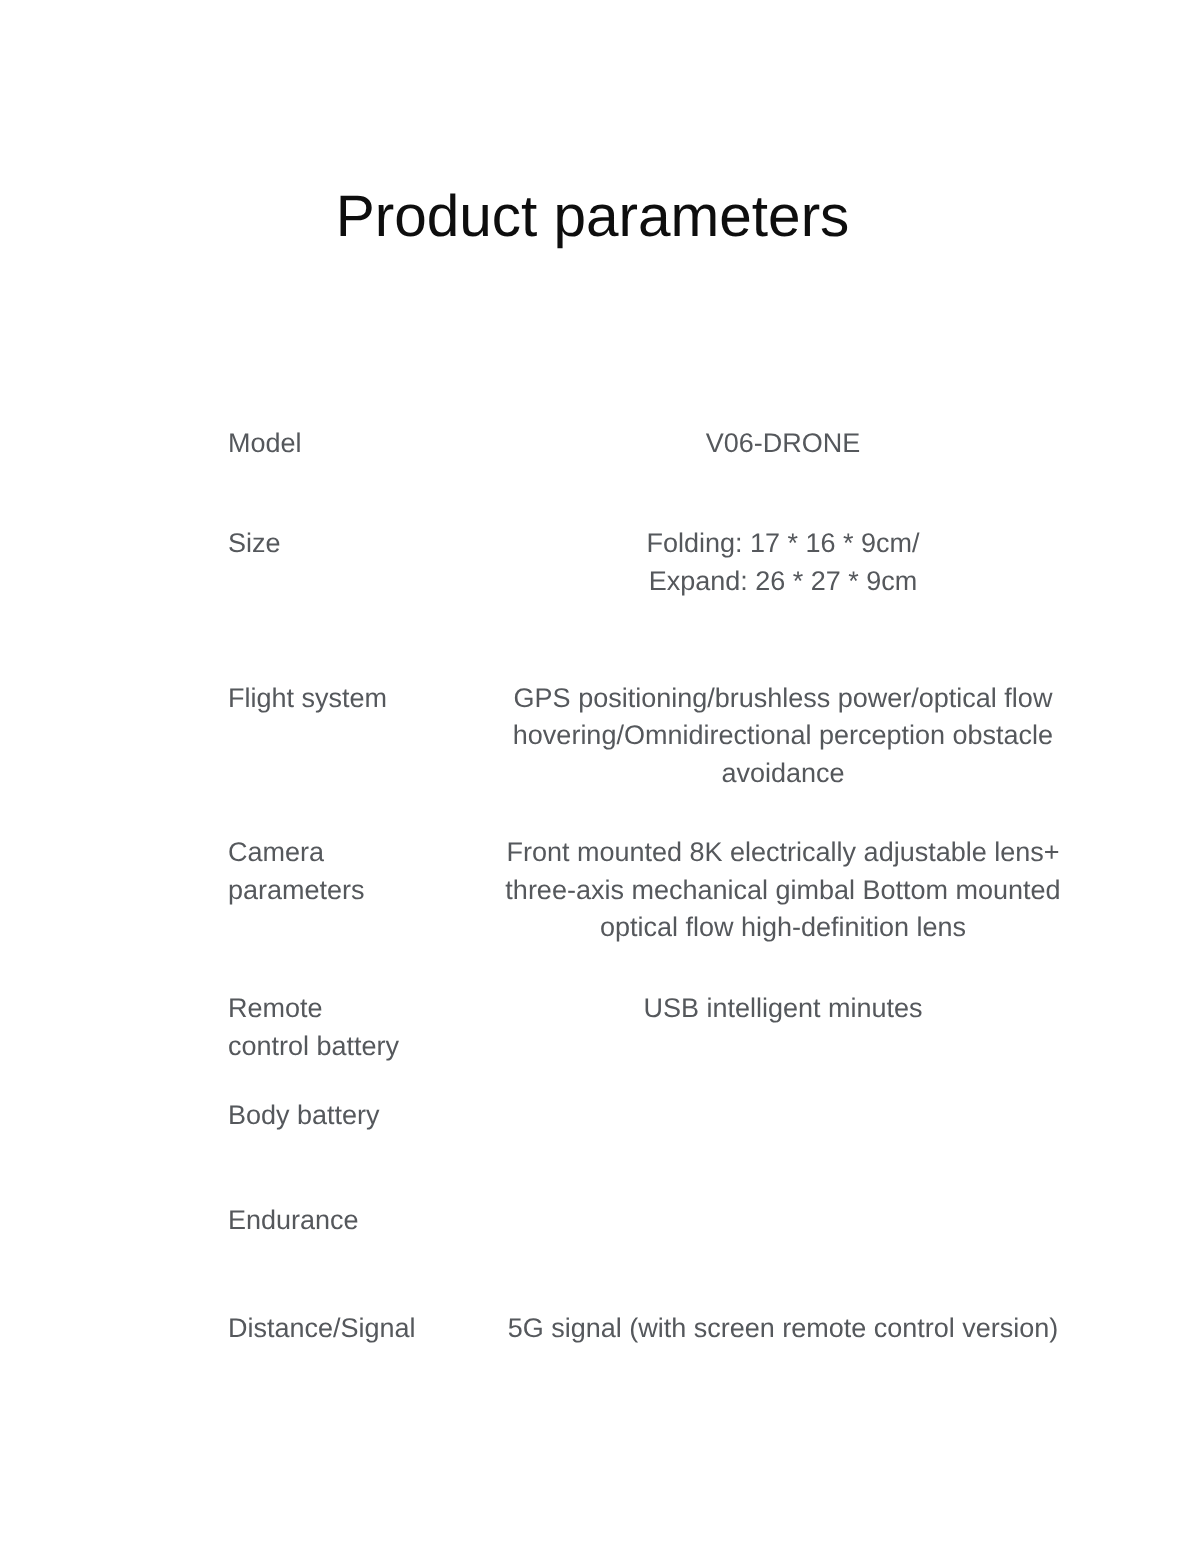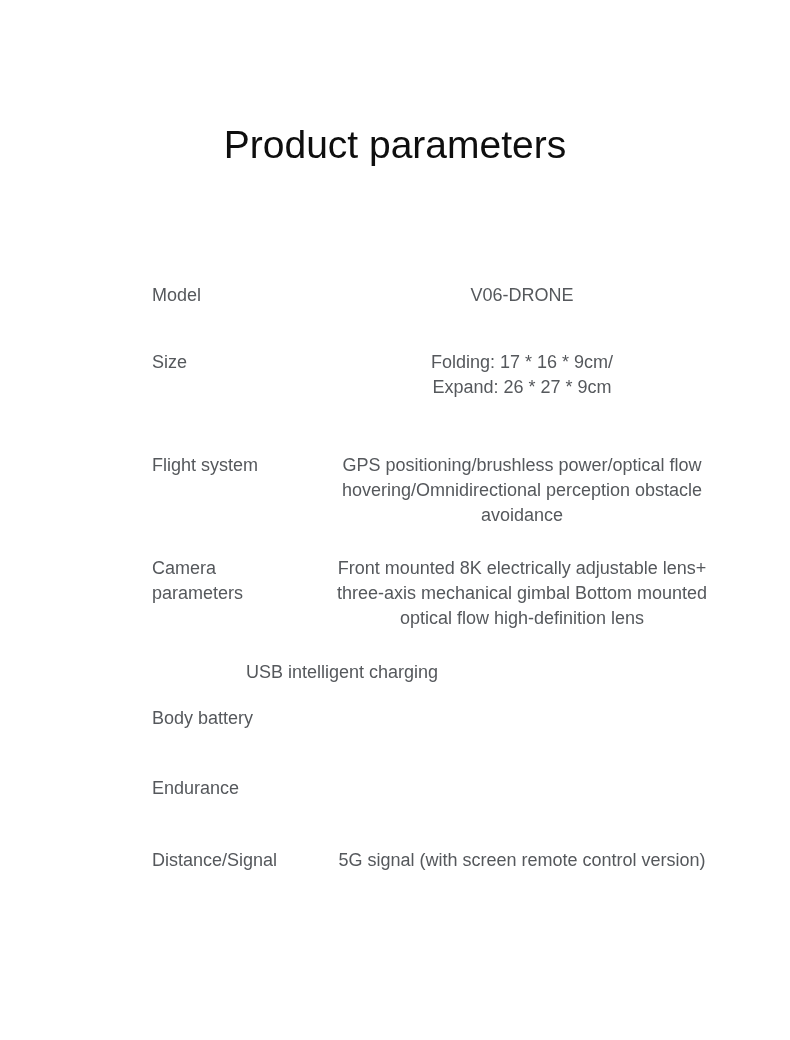--- a/index.html
+++ b/index.html
@@ -100,21 +100,23 @@
       <div class="value">GPS positioning/brushless power/optical flow hovering/Omnidirectional perception obstacle avoidance</div>
     </div>
 
     <div class="row r3">
       <div class="label">Camera
 parameters</div>
       <div class="value">Front mounted 8K electrically adjustable lens+ three-axis mechanical gimbal Bottom mounted optical flow high-definition lens</div>
     </div>
 
     <div class="row r4">
-      <div class="value">USB intelligent charging</div>
+      <div class="label">Remote
+control battery</div>
+      <div class="value">USB intelligent minutes</div>
     </div>
 
     <div class="row r5">
       <div class="label">Body battery</div>
     </div>
 
     <div class="row r6">
       <div class="label">Endurance</div>
     </div>
 

